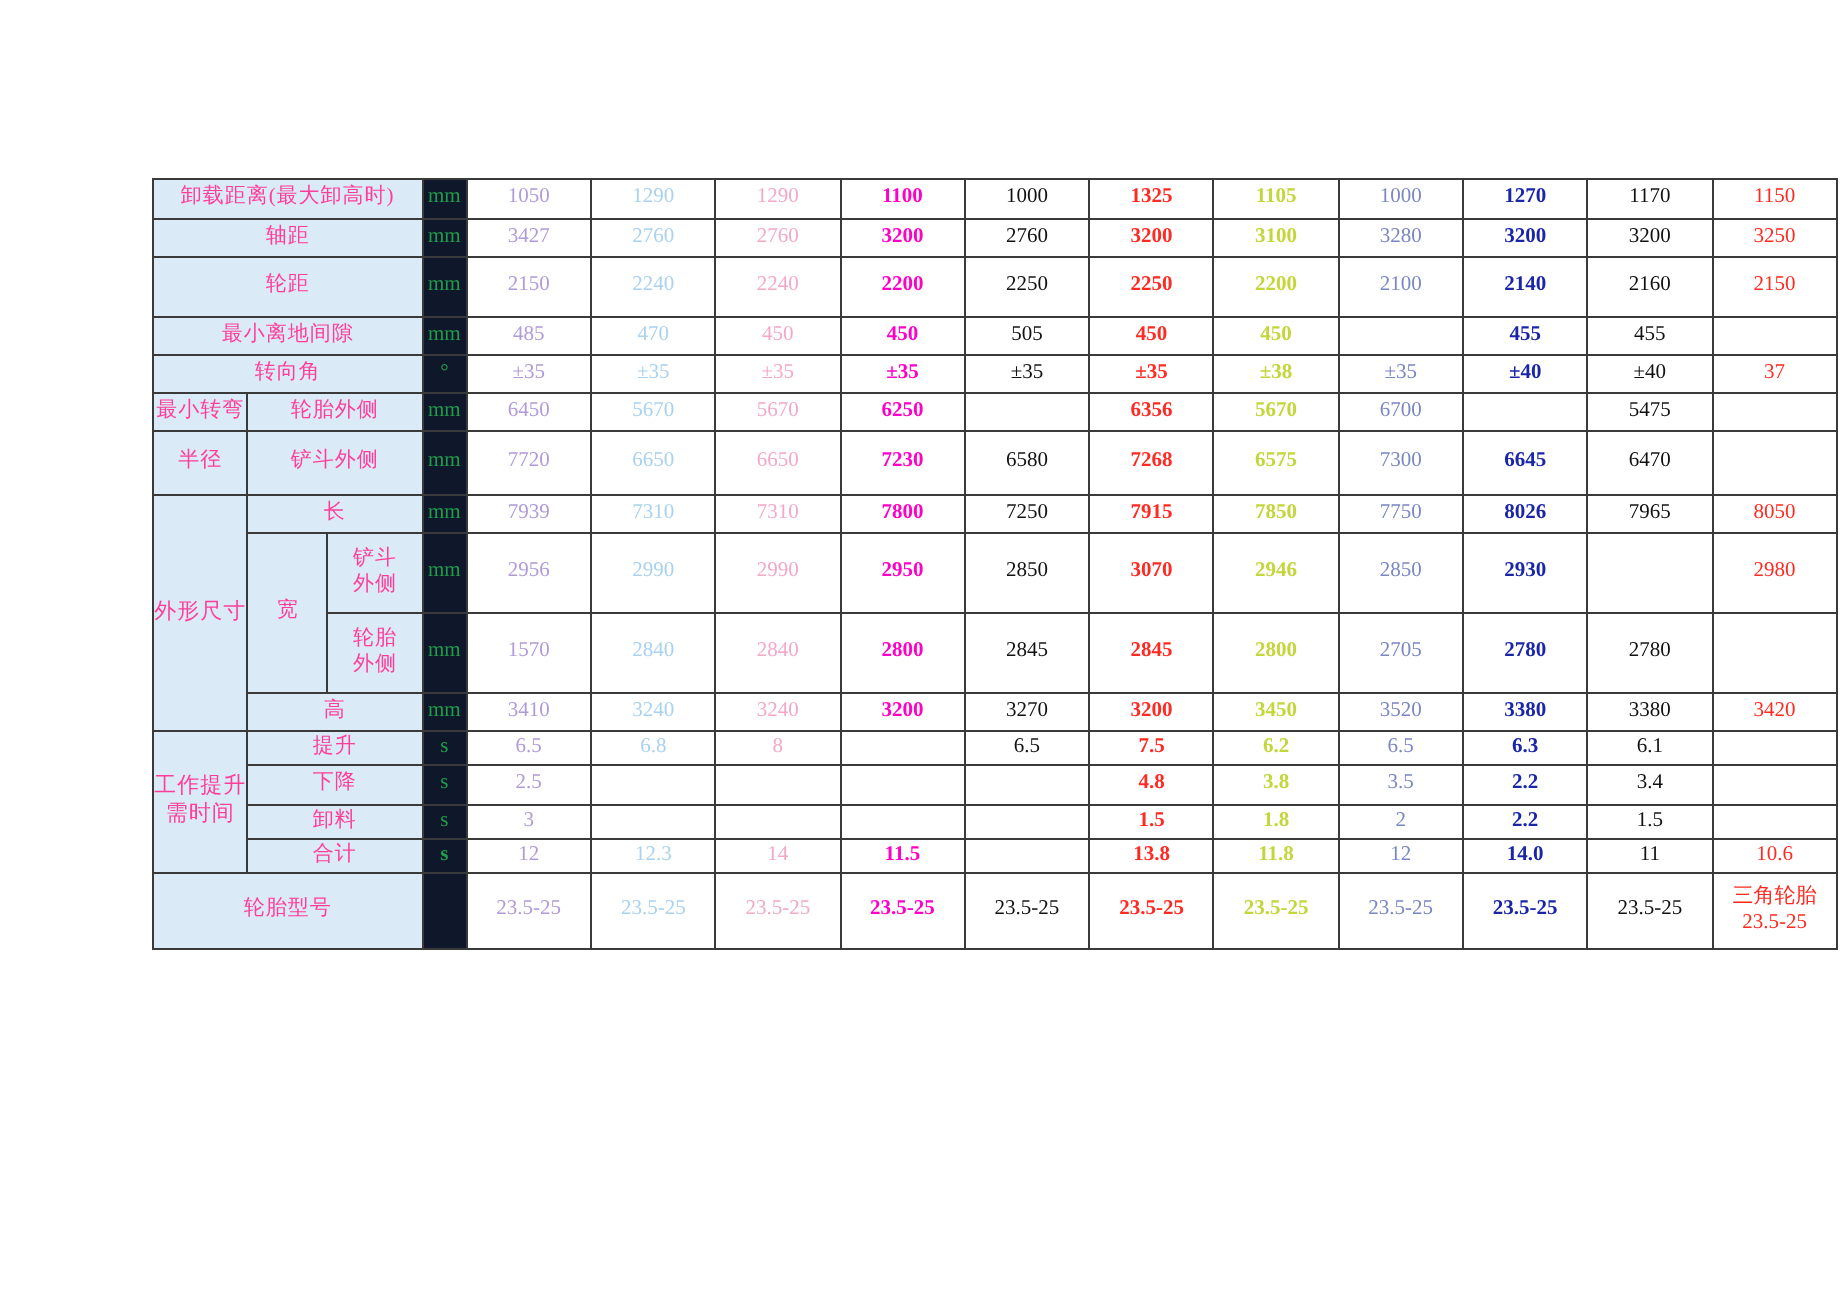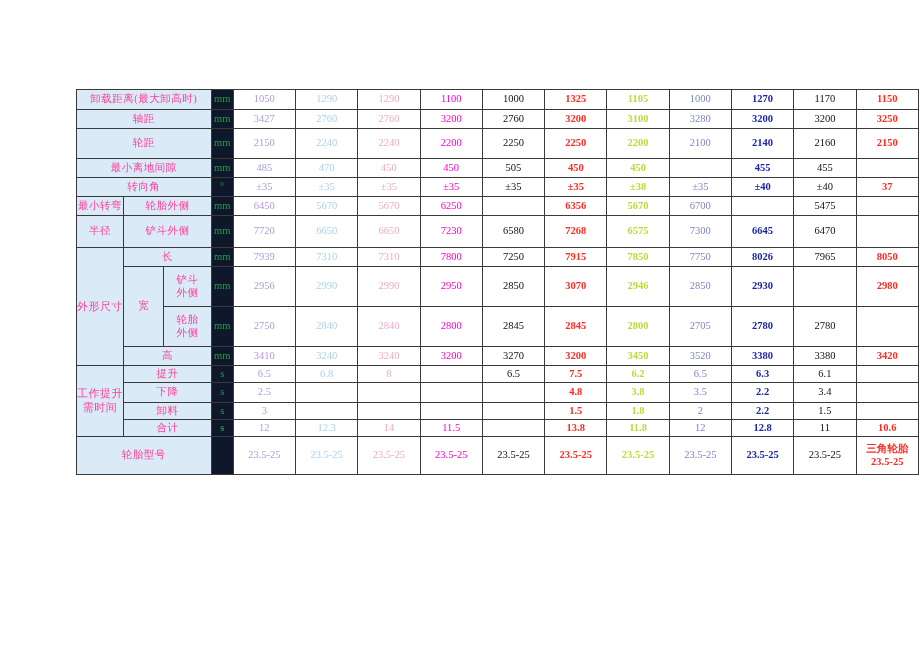--- a/index.html
+++ b/index.html
@@ -60,28 +60,28 @@
     background: #0f172a;
     width: 22px;
   }
   td.unit.b { font-weight: bold; }
   td.data { background: #ffffff; }
 
   
   .c1 { color: #b09ad8; }
   .c2 { color: #a8d2ef; }
   .c3 { color: #f3a8c8; }
-  .c4 { color: #ff00c8; font-weight: normal; }
+  .c4 { color: #ff00c8; font-weight: bold; }
   .c5 { color: #111111; }
   .c6 { color: #ff2a22; font-weight: bold; }
   .c7 { color: #c3d63a; font-weight: bold; }
   .c8 { color: #7b86c4; }
   .c9 { color: #1a26a8; font-weight: bold; }
   .c10 { color: #111111; }
-  .c11 { color: #ff2a22; font-weight: bold; }
+  .c11 { color: #ff2a22; font-weight: normal; }
 
   .two-line { white-space: normal; line-height: 1.3; }
 </style>
 </head>
 <body>
 
 <div id="sheet">
 
   <table class="spec">
     <colgroup>
@@ -247,21 +247,21 @@
       <td class="data c7">2946</td>
       <td class="data c8">2850</td>
       <td class="data c9">2930</td>
       <td class="data c10"></td>
       <td class="data c11">2980</td>
     </tr>
 
     <tr style="height:40px">
       <td class="lbl two-line"><span>轮胎</span><br><span>外侧</span></td>
       <td class="unit">mm</td>
-      <td class="data c1">2750</td>
+      <td class="data c1">1570</td>
       <td class="data c2">2840</td>
       <td class="data c3">2840</td>
       <td class="data c4">2800</td>
       <td class="data c5">2845</td>
       <td class="data c6">2845</td>
       <td class="data c7">2800</td>
       <td class="data c8">2705</td>
       <td class="data c9">2780</td>
       <td class="data c10">2780</td>
       <td class="data c11"></td>
@@ -336,21 +336,21 @@
       <td class="lbl" colspan="2">合计</td>
       <td class="unit b">s</td>
       <td class="data c1">12</td>
       <td class="data c2">12.3</td>
       <td class="data c3">14</td>
       <td class="data c4">11.5</td>
       <td class="data c5"></td>
       <td class="data c6">13.8</td>
       <td class="data c7">11.8</td>
       <td class="data c8">12</td>
-      <td class="data c9">12.8</td>
+      <td class="data c9">14.0</td>
       <td class="data c10">11</td>
       <td class="data c11">10.6</td>
     </tr>
 
     <tr style="height:38px">
       <td class="lbl" colspan="3">轮胎型号</td>
       <td class="unit"></td>
       <td class="data c1">23.5-25</td>
       <td class="data c2">23.5-25</td>
       <td class="data c3">23.5-25</td>

